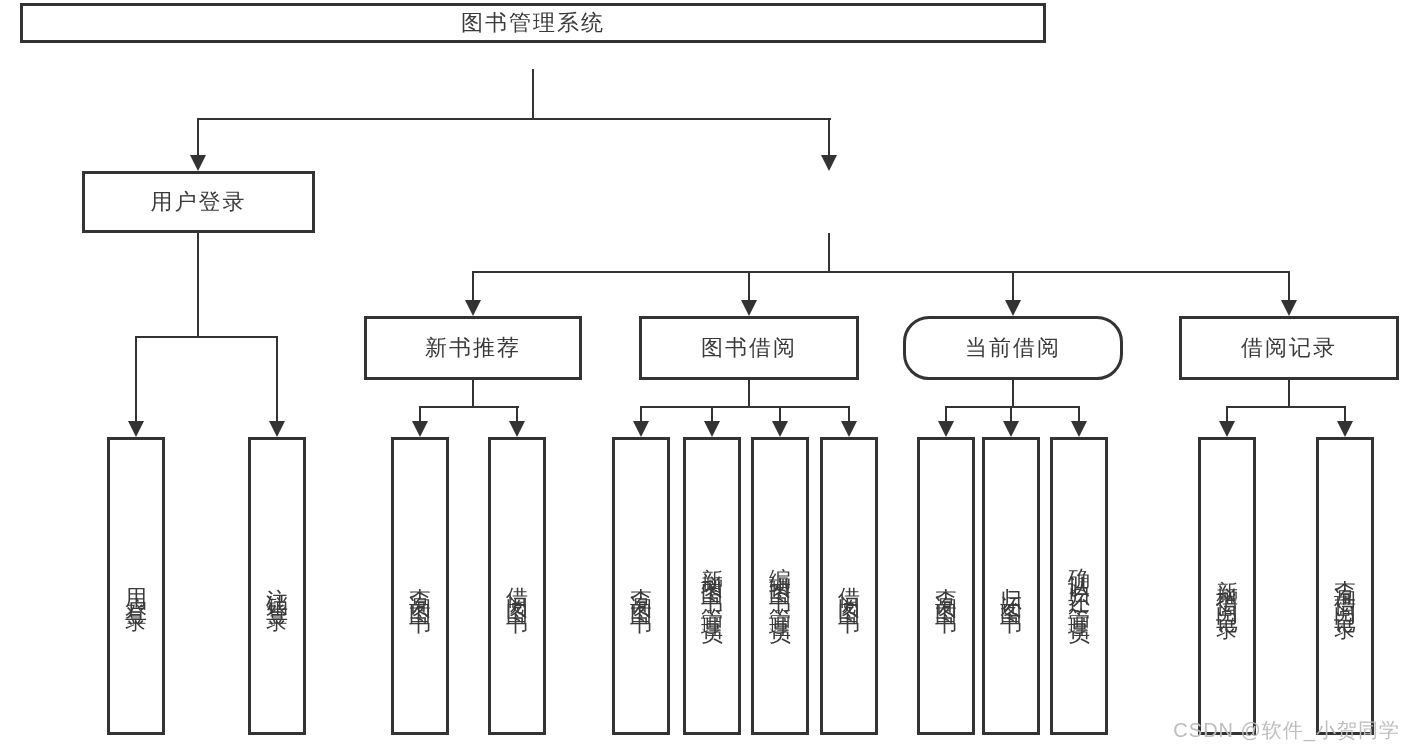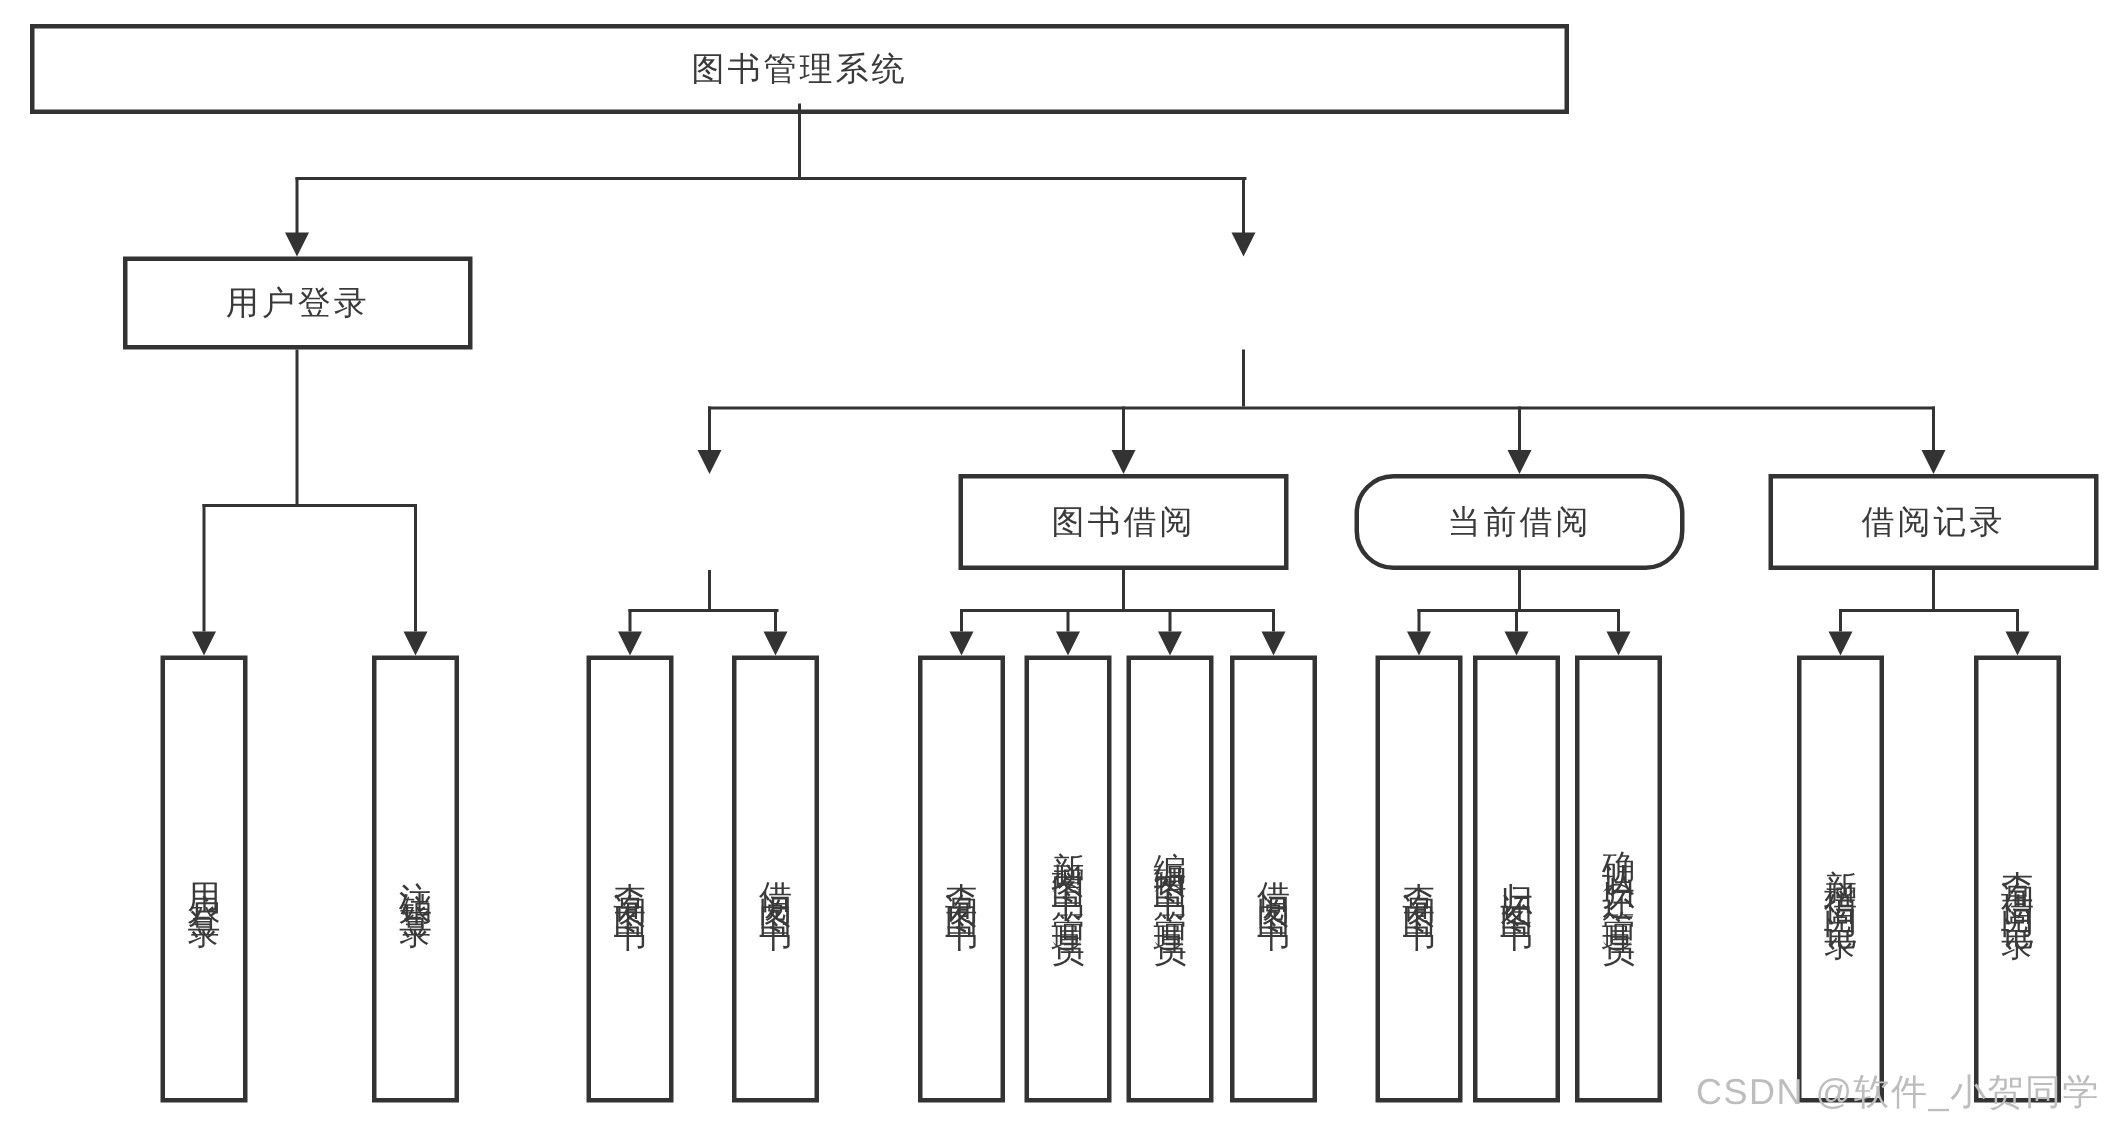--- a/index.html
+++ b/index.html
@@ -27,36 +27,39 @@
   }
   .v{position:absolute;width:2px;background:var(--line);}
   .h{position:absolute;height:2px;background:var(--line);}
   .ar{
     position:absolute;width:0;height:0;
     border-left:8px solid transparent;border-right:8px solid transparent;
     border-top:16px solid var(--line);
   }
   .watermark{
     position:absolute;right:5px;bottom:3px;z-index:10;
-    font-size:24px;color:var(--watermark);letter-spacing:1px;white-space:nowrap;
+    font-size:20px;color:var(--watermark);letter-spacing:1px;white-space:nowrap;
   }
 </style>
 </head>
 <body>
 
 <div class="canvas">
 
-  <div class="box" style="left:20px;top:16px;width:1026px;height:60px;">
+  <div class="box" style="left:20px;top:3px;width:1026px;height:40px;">
     <span class="lbl">图书管理系统</span>
   </div>
 
   <div class="box" style="left:82px;top:171px;width:233px;height:62px;">
     <span class="lbl">用户登录</span>
   </div>
 
+  <div class="box" style="left:364px;top:316px;width:218px;height:64px;">
+    <span class="lbl">新书推荐</span>
+  </div>
   <div class="box" style="left:639px;top:316px;width:220px;height:64px;justify-content:center;">
     <span class="lbl">图书借阅</span>
   </div>
   <div class="box" style="left:903px;top:316px;width:220px;height:64px;border-radius:26px;">
     <span class="lbl">当前借阅</span>
   </div>
   <div class="box" style="left:1179px;top:316px;width:220px;height:64px;">
     <span class="lbl">借阅记录</span>
   </div>
 

